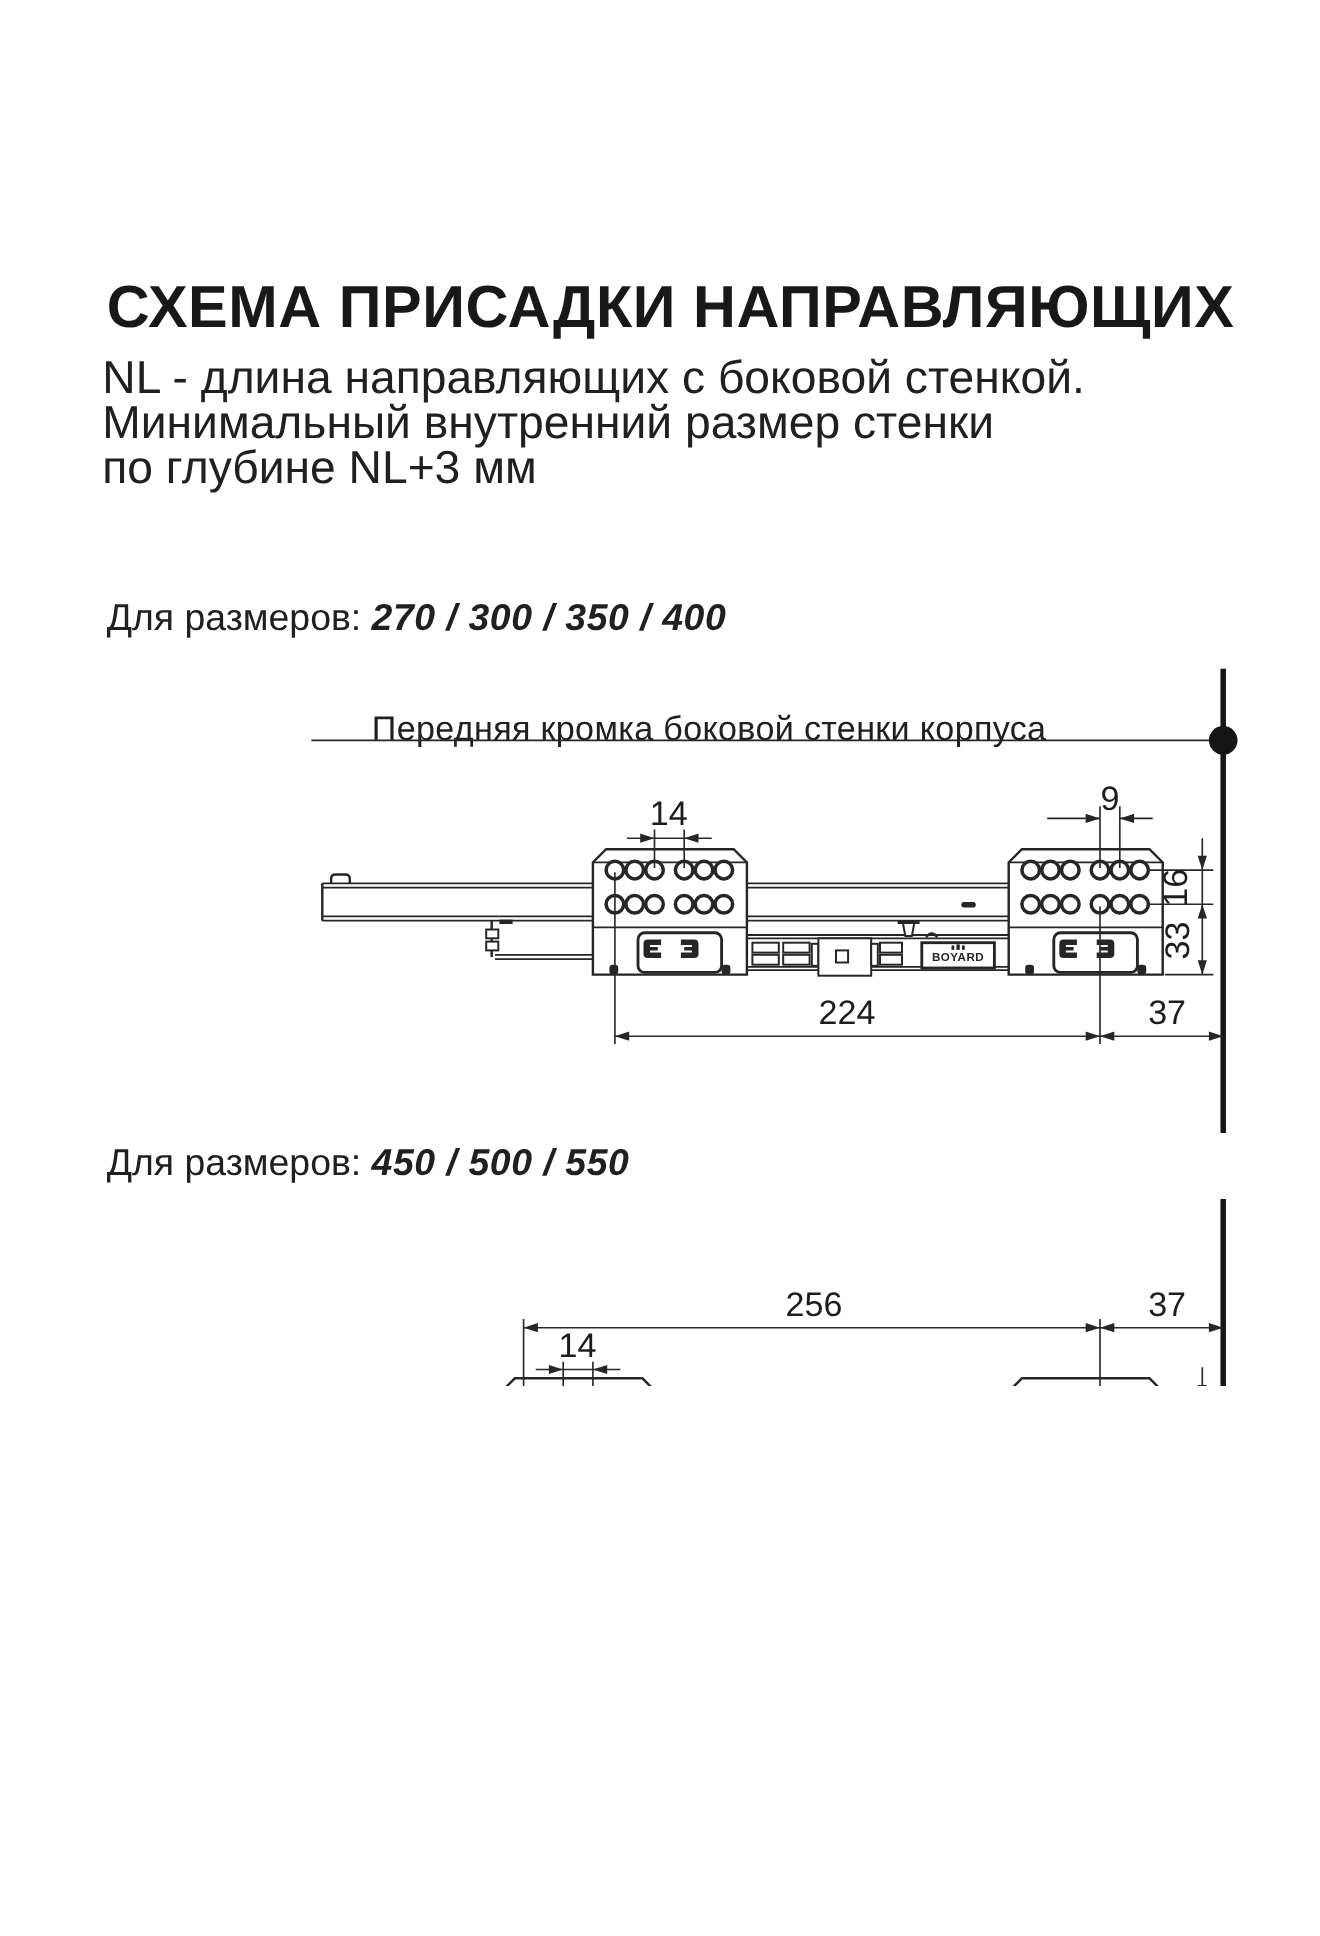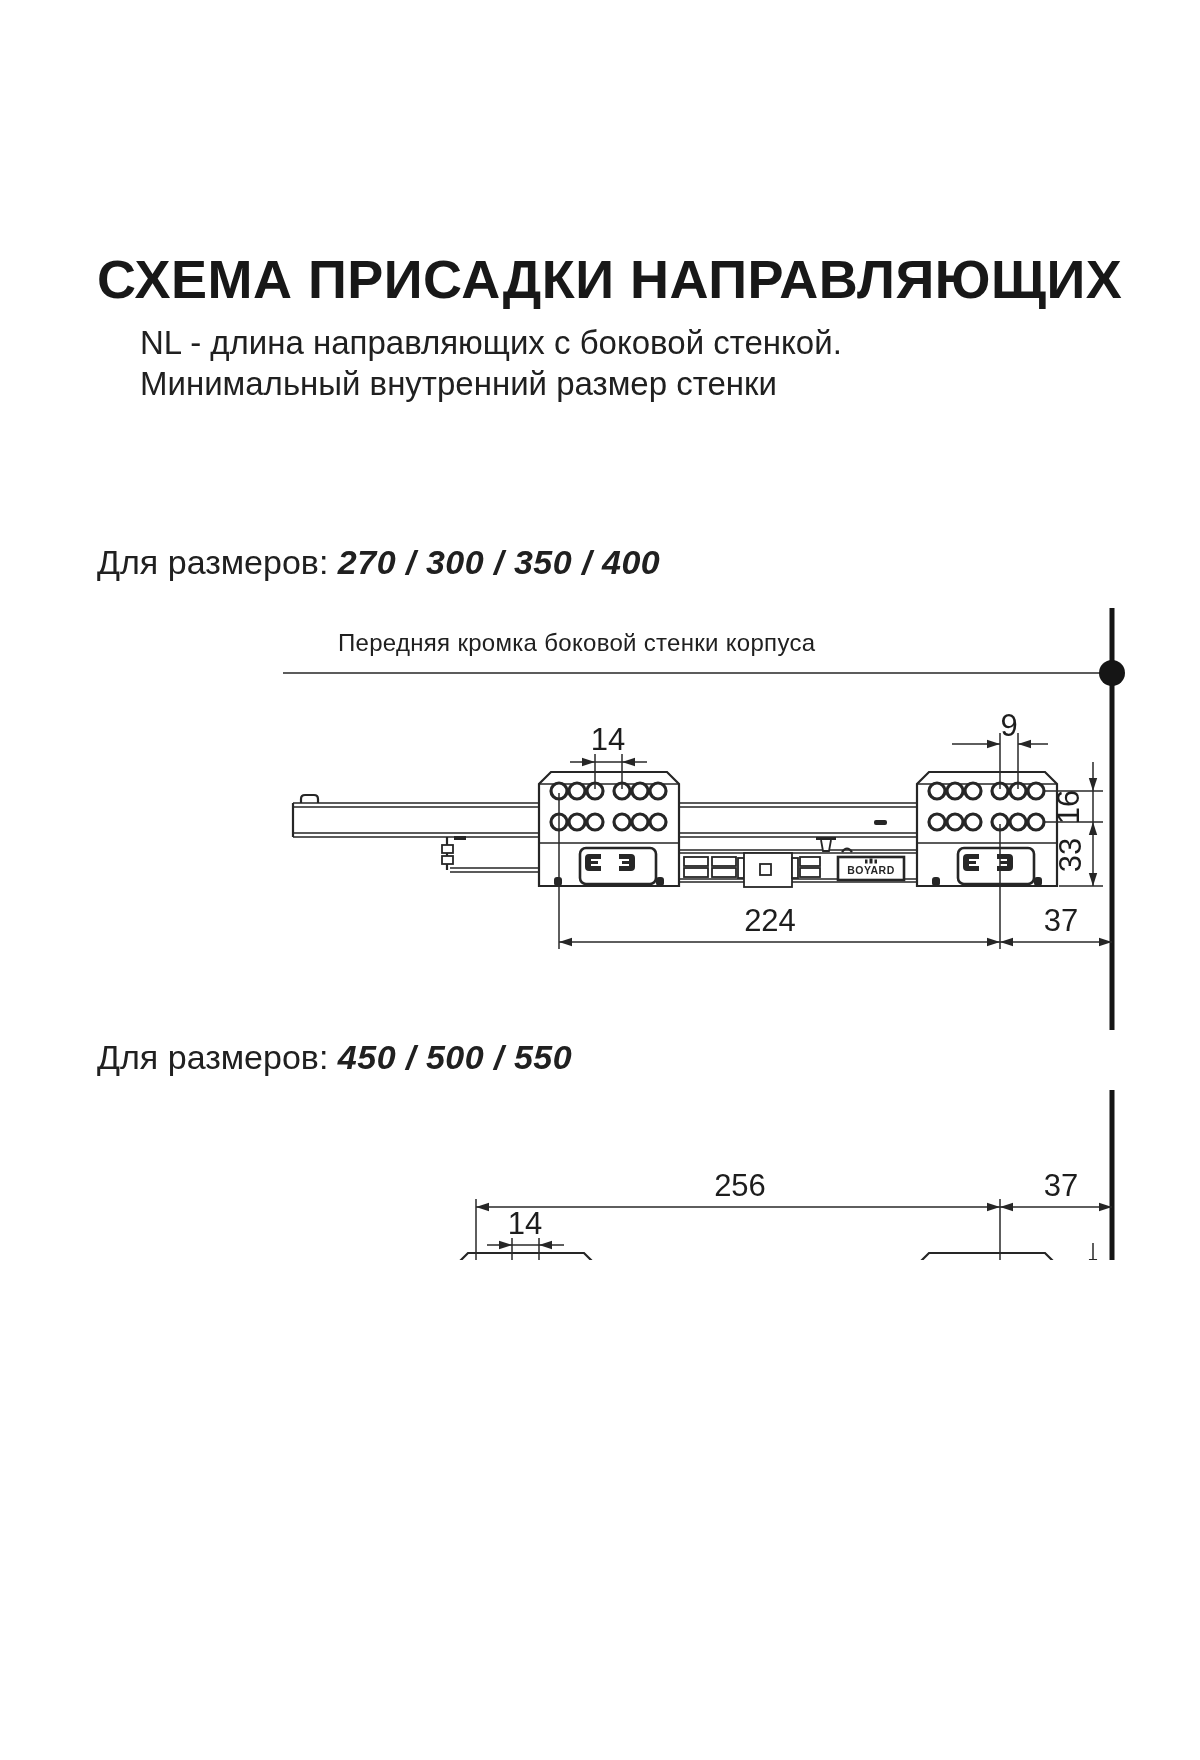--- a/index.html
+++ b/index.html
@@ -1,25 +1,25 @@
 <!DOCTYPE html>
 <html><head>
 <meta charset="utf-8">
 <style>
   html,body{margin:0;padding:0;background:#ffffff;}
   .page{position:relative;width:1200px;height:1260px;background:#fff;overflow:hidden;
         font-family:"Liberation Sans",sans-serif;color:#1d1d1d;}
   .abs{position:absolute;white-space:nowrap;}
   .title{left:97px;top:248px;font-size:54px;font-weight:700;letter-spacing:.5px;color:#181818;}
-  .desc{left:93px;top:322px;font-size:33px;line-height:41px;color:#202020;margin-left:47px;}
+  .desc{left:93px;top:322px;font-size:42px;line-height:41px;color:#202020;}
   .sizerow{font-size:34px;color:#202020;}
   .sizerow b{font-weight:700;letter-spacing:.5px;font-style:italic;}
   .row1{left:97px;top:543px;}
   .row2{left:97px;top:1038px;}
-  .frontlabel{left:338px;top:629px;font-size:24px;letter-spacing:.3px;color:#202020;}
+  .frontlabel{left:338px;top:645px;font-size:31px;letter-spacing:.3px;color:#202020;}
   svg{position:absolute;left:0;top:0;}
   .ln{stroke:#262626;stroke-width:1.6;fill:none;}
   .ln2{stroke:#262626;stroke-width:2.2;fill:none;}
   .wbx{fill:#ffffff;stroke:#262626;stroke-width:1.8;}
   .dim{stroke:#2a2a2a;stroke-width:1.5;fill:none;}
   .blk{fill:#ffffff;stroke:#262626;stroke-width:2.2;}
   .hole{fill:#ffffff;stroke:#262626;stroke-width:3.2;}
   .dimtxt{font-family:"Liberation Sans",sans-serif;font-size:31px;fill:#1d1d1d;text-anchor:middle;}
   .wall{stroke:#151515;stroke-width:5;fill:none;}
   .tri{fill:#262626;}
@@ -28,20 +28,21 @@
 </head>
 <body>
 
 <div class="page">
 
   <div class="abs title">СХЕМА ПРИСАДКИ НАПРАВЛЯЮЩИХ</div>
 
   <div class="abs desc">
     <div>NL - длина направляющих с боковой стенкой.</div>
     <div>Минимальный внутренний размер стенки</div>
+    <div>по глубине NL+3 мм</div>
   </div>
 
   <div class="abs sizerow row1">
     <span>Для размеров:</span>
     <b>270 / 300 / 350 / 400</b>
   </div>
 
   <div class="abs frontlabel">Передняя кромка боковой стенки корпуса</div>
 
   <div class="abs sizerow row2">

